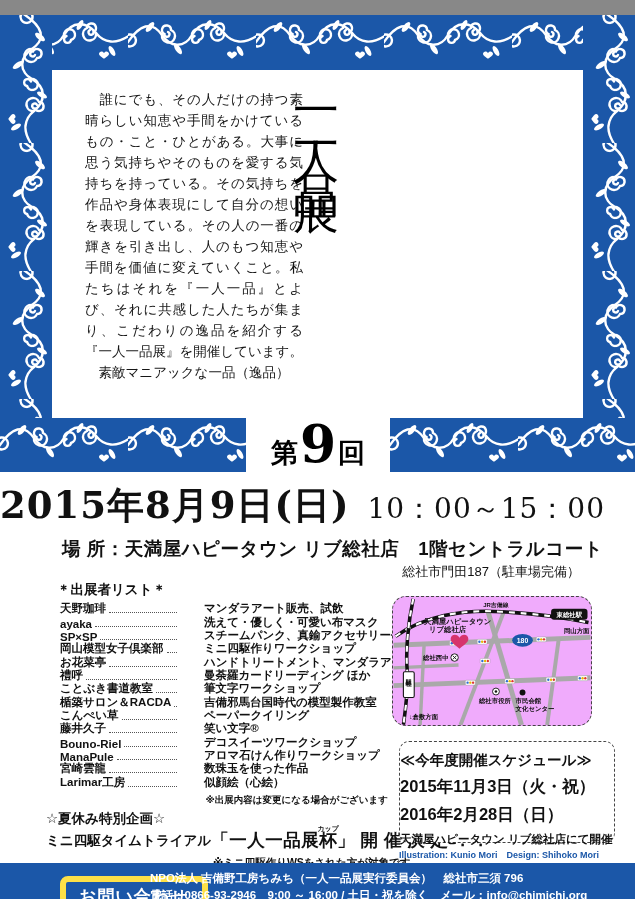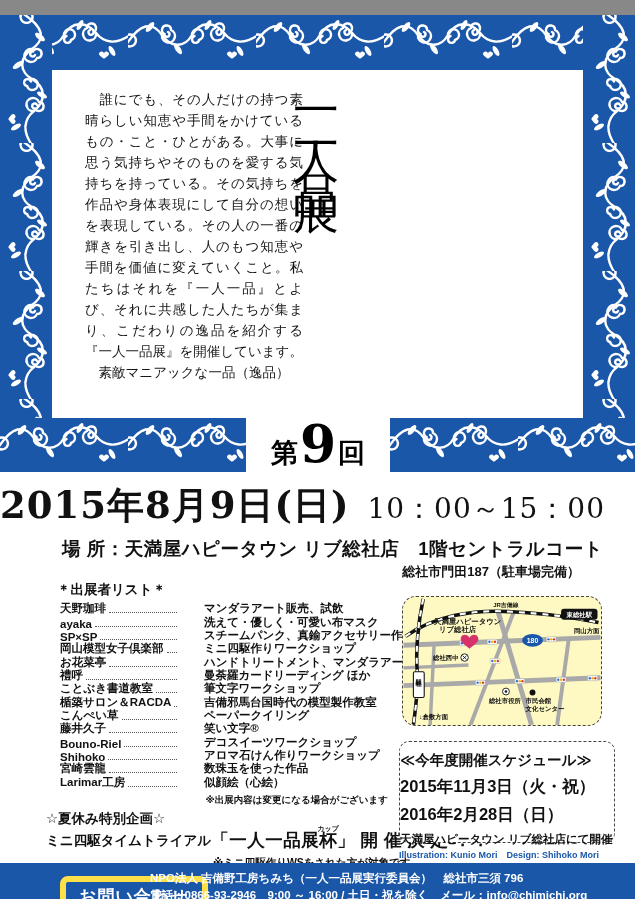--- a/index.html
+++ b/index.html
@@ -38,40 +38,40 @@
   .edition .e-small { font-size:27px; }
   .edition .e-num   { font-size:52px; line-height:52px; }
   
   .headline {
     position:absolute; left:0; top:466px; width:635px;
     display:flex; align-items:baseline; gap:18px;
   }
   .h-date { font:700 37px "DejaVu Serif","Liberation Serif",serif; letter-spacing:1px; }
   .h-time { font:400 28px "DejaVu Serif","Liberation Serif",serif; letter-spacing:1px; }
   .venue-line { position:absolute; left:62px; top:521px; font-size:18.5px; font-weight:600; letter-spacing:0.5px; }
-  .address-line { position:absolute; left:0; top:548px; width:580px; text-align:right; font-size:13px; font-weight:700; }
+  .address-line { position:absolute; left:0; top:548px; width:580px; text-align:right; font-size:13px; font-weight:400; }
   
   .list-heading { position:absolute; left:57px; top:566px; font-size:13.5px; font-weight:700; }
   .ex-list { position:absolute; left:60px; top:588px; width:330px; }
   .ex-row { display:flex; align-items:flex-end; height:13.35px; font-size:11.5px; font-weight:600; white-space:nowrap;gap:24px; }
   .ex-name-wrap { display:flex; width:120px; align-items:flex-end; flex:0 0 120px; }
   .ex-leader { flex:1; border-bottom:1.6px dotted #555; margin:0 3px 3px 3px; height:1px; }
   .ex-desc { flex:1; }
   .list-note { position:absolute; left:60px; top:779px; width:328px; text-align:right; font-size:9.5px; font-weight:600; }
   
   .sp-heading { position:absolute; left:46px; top:795px; font-size:13.5px; font-weight:700; }
   .sp-line { position:absolute; left:46px; top:810px; display:flex; align-items:flex-end; }
   .sp-lead { font-size:13.5px; font-weight:700; padding-bottom:2px; }
   .sp-big { font-size:17.5px; font-weight:700; letter-spacing:0.5px; }
   .sp-big ruby rt { font-size:7px; font-weight:700; letter-spacing:0; }
   .sp-note { position:absolute; left:213px; top:841px; font-size:10.5px; font-weight:700; }
   
   .map-box {
-    position:absolute; left:402px; top:581px; width:200px; height:130px;
-    border:1.6px dashed #444; border-radius:14px; background:#fef9c3; overflow:hidden;
+    position:absolute; left:392px; top:581px; width:200px; height:130px;
+    border:1.6px dashed #444; border-radius:14px; background:#f0abfc; overflow:hidden;
   }
   .map-box svg { display:block; width:100%; height:100%; }
   .sched-box {
     position:absolute; left:399px; top:726px; width:216px; height:102px;
     border:1.6px dashed #444; border-radius:10px; background:#fff;
     text-align:left; padding-top:9px;
   }
   .sched-heading { font-size:14.5px; font-weight:700; }
   .sched-date { font-size:16.5px; font-weight:700; margin-top:6px; }
   .sched-venue { font-size:11.5px; font-weight:700; margin-top:6px; }
@@ -244,21 +244,21 @@
       </div>
     <div class="ex-row">
         <div class="ex-name-wrap">
           <span>Bouno-Riel</span>
           <span class="ex-leader"></span>
         </div>
         <span class="ex-desc">デコスイーツワークショップ</span>
       </div>
     <div class="ex-row">
         <div class="ex-name-wrap">
-          <span>Shihoko</span>
+          <span>ManaPule</span>
           <span class="ex-leader"></span>
         </div>
         <span class="ex-desc">アロマ石けん作りワークショップ</span>
       </div>
     <div class="ex-row">
         <div class="ex-name-wrap">
           <span>宮崎雲龍</span>
           <span class="ex-leader"></span>
         </div>
         <span class="ex-desc">数珠玉を使った作品</span>

